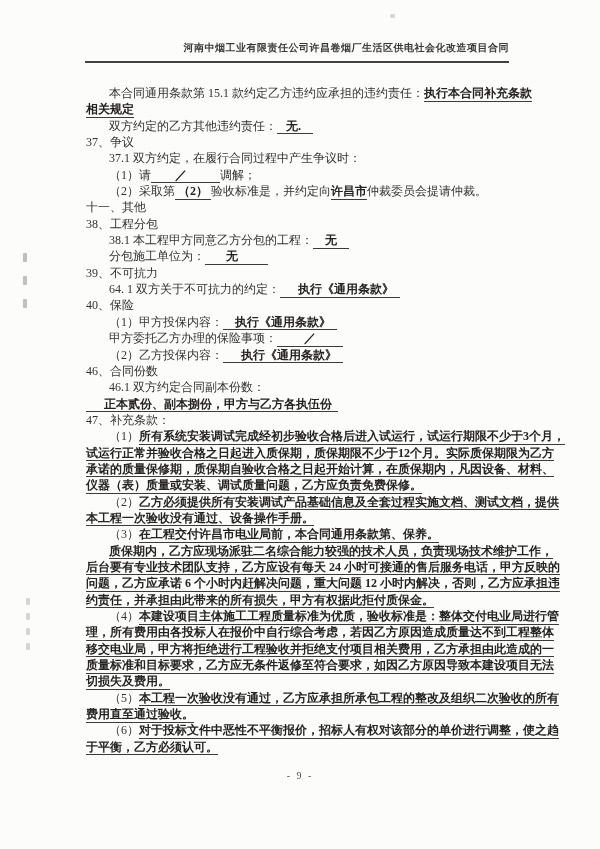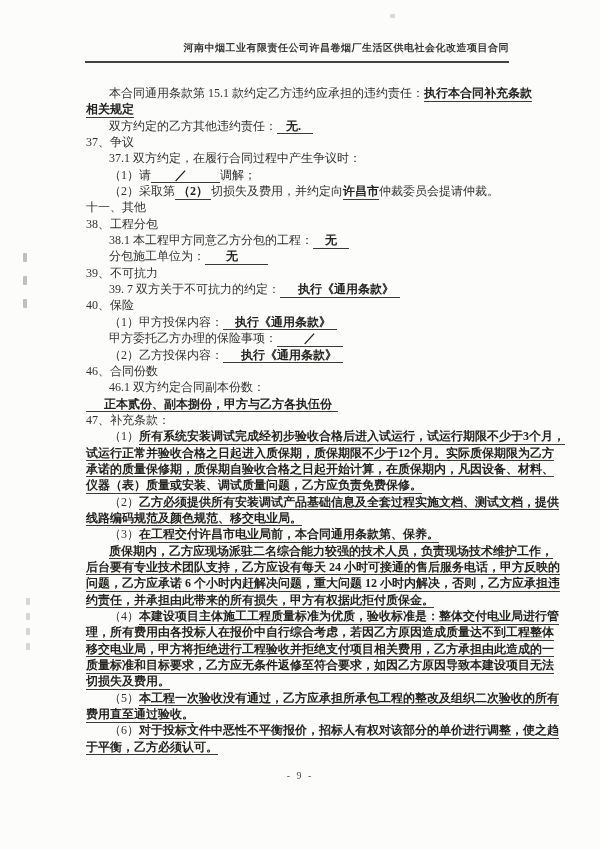--- a/index.html
+++ b/index.html
@@ -73,41 +73,41 @@
       <i></i>
   </div>
 
   <div class="doc-body" id="doc-body">
       <div class="line ind"><span>本合同通用条款第 15.1 款约定乙方违约应承担的违约责任：</span><span class="u b">执行本合同补充条款</span></div>
       <div class="line"><span class="u b">相关规定</span></div>
       <div class="line ind"><span>双方约定的乙方其他违约责任：</span><span class="u">   </span><span class="u b">无.</span><span class="u">    </span></div>
       <div class="line"><span>37、争议</span></div>
       <div class="line ind"><span>37.1 双方约定，在履行合同过程中产生争议时：</span></div>
       <div class="line ind"><span>（1）请</span><span class="u">        </span><span class="u b">／</span><span class="u">           </span><span>调解；</span></div>
-      <div class="line ind"><span>（2）采取第</span><span class="u b"> （2） </span><span>切损失及费用，并约定向</span><span class="u b">许昌市</span><span>仲裁委员会提请仲裁。</span></div>
+      <div class="line ind"><span>（2）采取第</span><span class="u b"> （2） </span><span>验收标准是，并约定向</span><span class="u b">许昌市</span><span>仲裁委员会提请仲裁。</span></div>
       <div class="line"><span>十一、其他</span></div>
       <div class="line"><span>38、工程分包</span></div>
       <div class="line ind"><span>38.1 本工程甲方同意乙方分包的工程：</span><span class="u">    </span><span class="u b">无</span><span class="u">    </span></div>
       <div class="line ind"><span>分包施工单位为：</span><span class="u">       </span><span class="u b">无</span><span class="u">          </span></div>
       <div class="line"><span>39、不可抗力</span></div>
-      <div class="line ind"><span>39. 7 双方关于不可抗力的约定：</span><span class="u">      </span><span class="u b">执行《通用条款》</span><span class="u">  </span></div>
+      <div class="line ind"><span>64. 1 双方关于不可抗力的约定：</span><span class="u">      </span><span class="u b">执行《通用条款》</span><span class="u">  </span></div>
       <div class="line"><span>40、保险</span></div>
       <div class="line ind"><span>（1）甲方投保内容：</span><span class="u">    </span><span class="u b">执行《通用条款》</span><span class="u">  </span></div>
       <div class="line ind"><span>甲方委托乙方办理的保险事项：</span><span class="u">         </span><span class="u b">／</span><span class="u">         </span></div>
       <div class="line ind"><span>（2）乙方投保内容：</span><span class="u">      </span><span class="u b">执行《通用条款》</span><span class="u">  </span></div>
       <div class="line"><span>46、合同份数</span></div>
       <div class="line ind"><span>46.1 双方约定合同副本份数：</span></div>
       <div class="line"><span class="u">      </span><span class="u b">正本贰份、副本捌份，甲方与乙方各执伍份</span><span class="u">  </span></div>
       <div class="line"><span>47、补充条款：</span></div>
       <div class="line ind"><span>（1）</span><span class="u b">所有系统安装调试完成经初步验收合格后进入试运行，试运行期限不少于3个月，</span></div>
       <div class="line"><span class="u b">试运行正常并验收合格之日起进入质保期，质保期限不少于12个月。实际质保期限为乙方</span></div>
       <div class="line"><span class="u b">承诺的质量保修期，质保期自验收合格之日起开始计算，在质保期内，凡因设备、材料、</span></div>
       <div class="line"><span class="u b">仪器（表）质量或安装、调试质量问题，乙方应负责免费保修。</span></div>
       <div class="line ind"><span>（2）</span><span class="u b">乙方必须提供所有安装调试产品基础信息及全套过程实施文档、测试文档，提供</span></div>
-      <div class="line"><span class="u b">线路编码规范及颜色规范、移交电业局。</span></div>
+      <div class="line"><span class="u b">本工程一次验收没有通过、设备操作手册。</span></div>
       <div class="line ind"><span>（3）</span><span class="u b">在工程交付许昌市电业局前，本合同通用条款第、保养。</span></div>
       <div class="line ind"><span class="u b">质保期内，乙方应现场派驻二名综合能力较强的技术人员，负责现场技术维护工作，</span></div>
       <div class="line"><span class="u b">后台要有专业技术团队支持，乙方应设有每天 24 小时可接通的售后服务电话，甲方反映的</span></div>
       <div class="line"><span class="u b">问题，乙方应承诺 6 个小时内赶解决问题，重大问题 12 小时内解决，否则，乙方应承担违</span></div>
       <div class="line"><span class="u b">约责任，并承担由此带来的所有损失，甲方有权据此拒付质保金。</span></div>
       <div class="line ind"><span>（4）</span><span class="u b">本建设项目主体施工工程质量标准为优质，验收标准是：整体交付电业局进行管</span></div>
       <div class="line"><span class="u b">理，所有费用由各投标人在报价中自行综合考虑，若因乙方原因造成质量达不到工程整体</span></div>
       <div class="line"><span class="u b">移交电业局，甲方将拒绝进行工程验收并拒绝支付项目相关费用，乙方承担由此造成的一</span></div>
       <div class="line"><span class="u b">质量标准和目标要求，乙方应无条件返修至符合要求，如因乙方原因导致本建设项目无法</span></div>
       <div class="line"><span class="u b">切损失及费用。</span></div>

